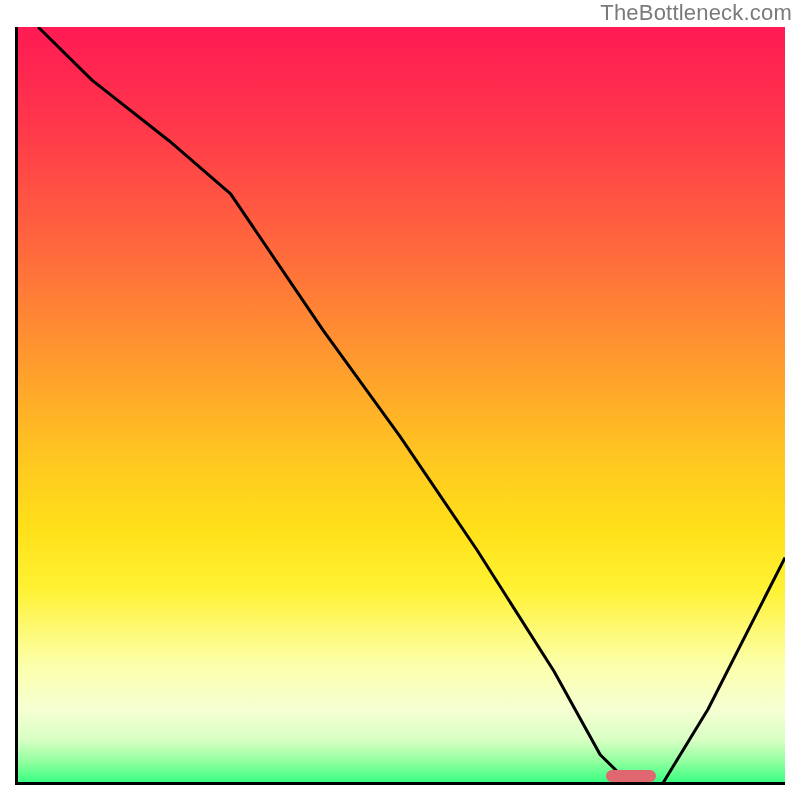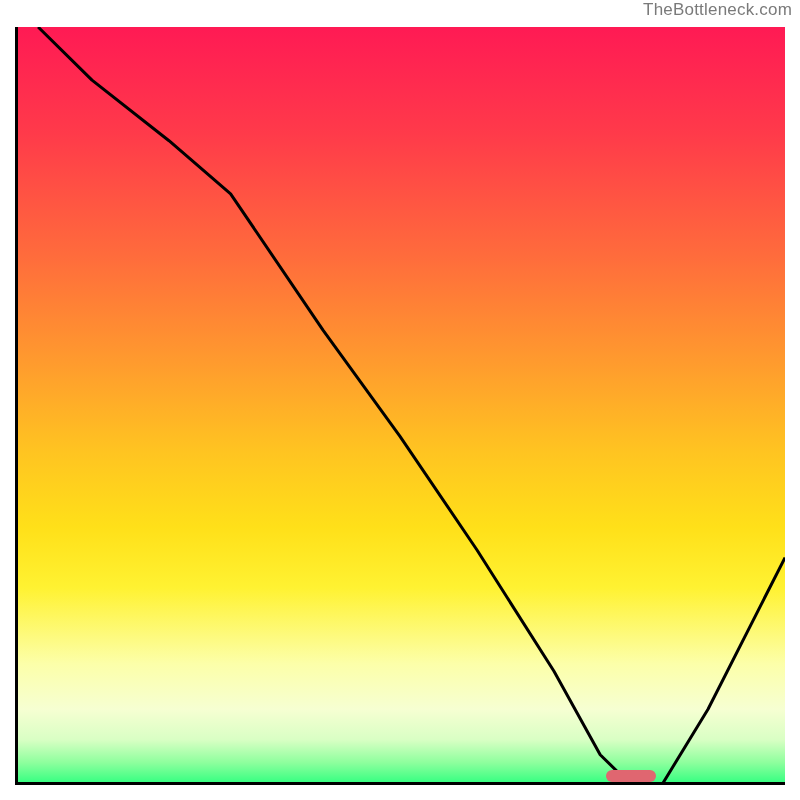--- a/index.html
+++ b/index.html
@@ -13,21 +13,21 @@
   .wrap {
     position: relative;
     width: 800px;
     height: 800px;
   }
   .watermark {
     position: absolute;
     top: 0;
     right: 8px;
     font-family: Arial, Helvetica, sans-serif;
-    font-size: 17px;
+    font-size: 22px;
     color: #7a7a7a;
     font-weight: 400;
     letter-spacing: 0.2px;
   }
   .plot {
     position: absolute;
     left: 15px;
     top: 27px;
     width: 770px;
     height: 758px;

